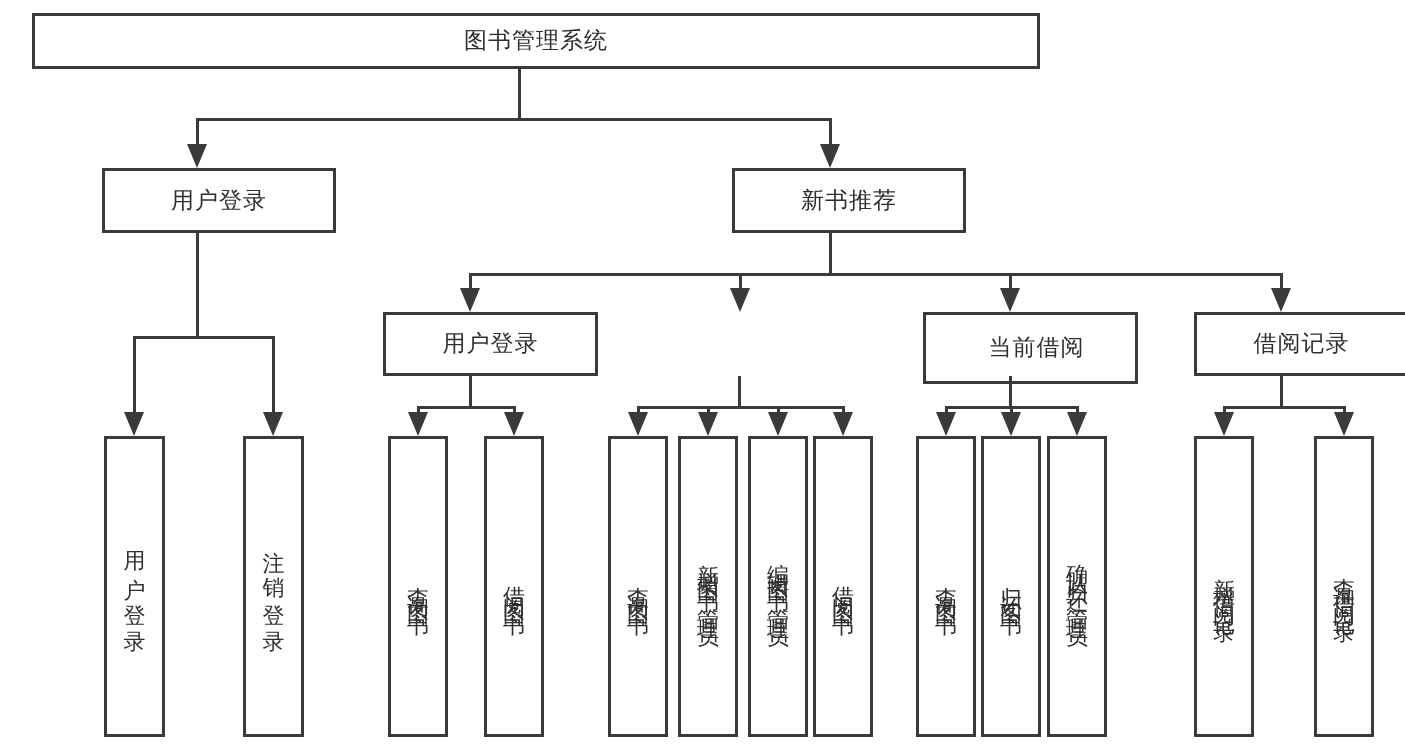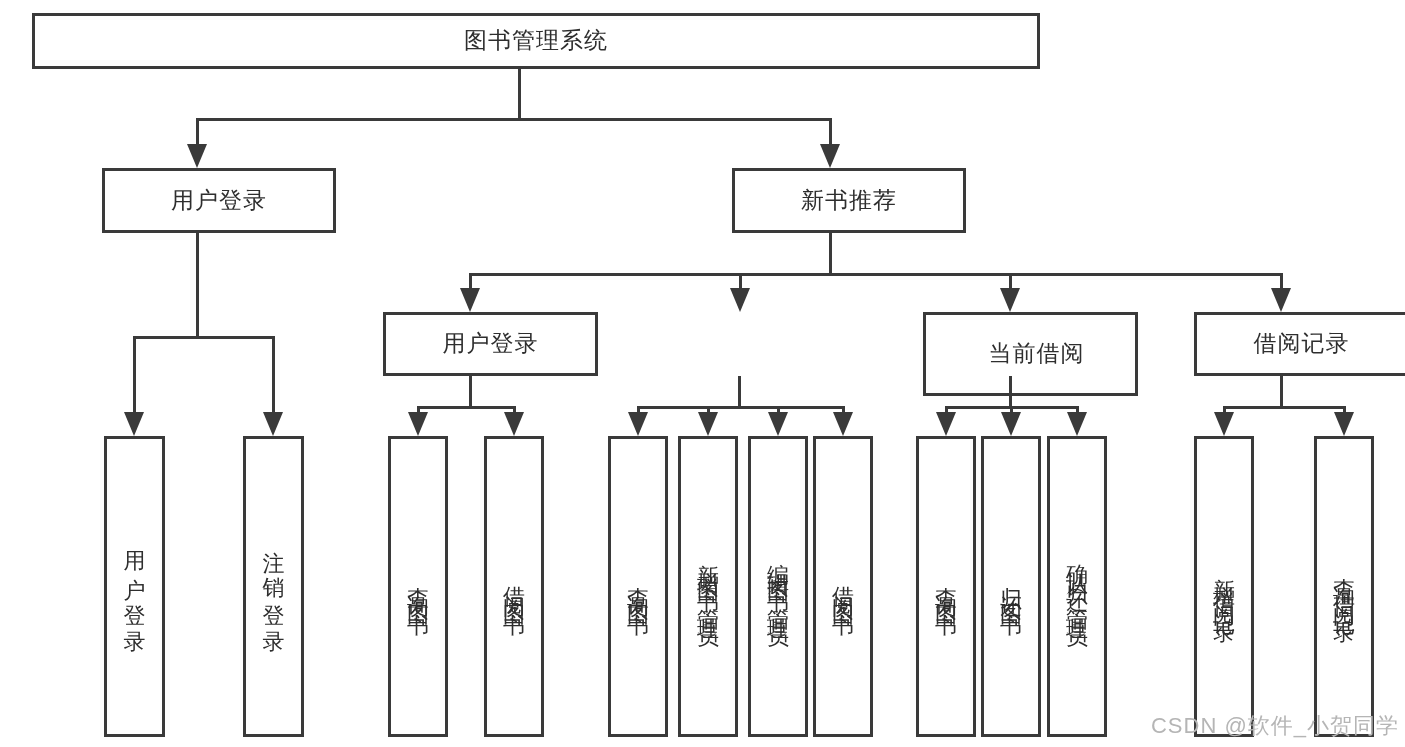--- a/index.html
+++ b/index.html
@@ -122,21 +122,21 @@
   <div class="vline" style="left:739px; top:273px; height:18px;"></div>
   <div class="arrow" style="left:730px; top:288px;"></div>
   <div class="vline" style="left:1009px; top:273px; height:18px;"></div>
   <div class="arrow" style="left:1000px; top:288px;"></div>
   <div class="vline" style="left:1280px; top:273px; height:18px;"></div>
   <div class="arrow" style="left:1271px; top:288px;"></div>
 
   <div class="box" style="left:363px; top:312px; width:215px; height:64px;">
     <span class="label">用户登录</span>
   </div>
-  <div class="box" style="left:903px; top:312px; width:215px; height:84px;padding-left:12px;">
+  <div class="box" style="left:903px; top:312px; width:215px; height:72px;padding-left:12px;">
     <span class="label">当前借阅</span>
   </div>
   <div class="box" style="left:1174px; top:312px; width:215px; height:64px;">
     <span class="label">借阅记录</span>
   </div>
 
   <div class="vline" style="left:469px; top:376px; height:30px;"></div>
   <div class="hline" style="left:417px; top:406px; width:99px;"></div>
   <div class="vline" style="left:417px; top:406px; height:10px;"></div>
   <div class="arrow" style="left:408px; top:412px;"></div>
@@ -207,15 +207,14 @@
     <span class="vlabel">确认归还（管理员）</span>
   </div>
 
   <div class="leaf" style="left:1194px;">
     <span class="vlabel">新增借阅记录</span>
   </div>
   <div class="leaf" style="left:1314px;">
     <span class="vlabel">查询借阅记录</span>
   </div>
 
-  <div class="watermark">CSDN @软件_小贺同学</div>
 
 </div>
 
 </body></html>

